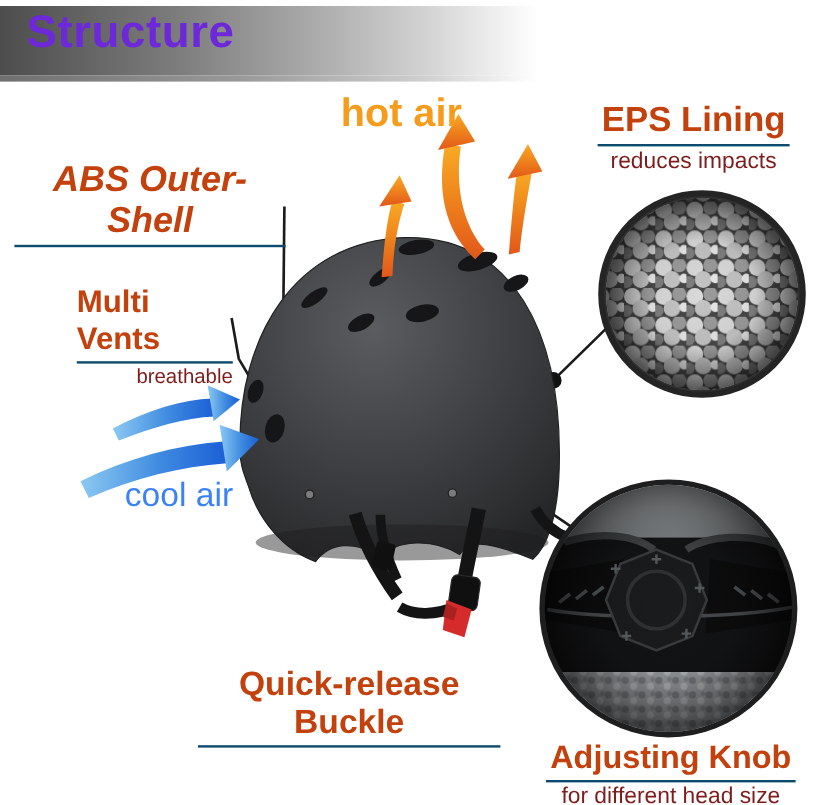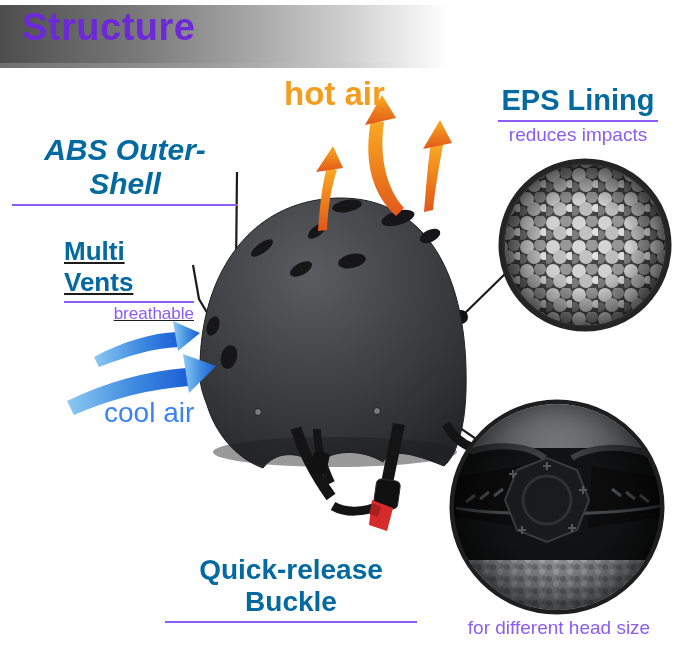--- a/index.html
+++ b/index.html
@@ -16,28 +16,28 @@
     position:absolute;left:0;top:63px;width:679px;height:5px;
     background:linear-gradient(90deg,#6f6f6f 0%,#9a9a9a 30%,#cfcfcf 52%,#ffffff 66%);
   }
   .banner-title{
     position:absolute;left:22px;top:6px;font-size:38px;font-weight:bold;color:#6d28d9;
     letter-spacing:.5px;
   }
   
   .lbl{position:absolute;}
   .lbl .t{
-    font-weight:bold;color:#0369a1;border-bottom:2px solid #8b5cf6;padding-bottom:3px;
+    font-weight:bold;color:#c2410c;border-bottom:2px solid #0c4a6e;padding-bottom:3px;
     display:block;
   }
-  .lbl .s{color:#8b5cf6;display:block;}
+  .lbl .s{color:#7f1d1d;display:block;}
   .lbl-abs{left:12px;top:133px;width:226px;text-align:center;font-style:italic;}
   .lbl-abs .t{font-size:30px;}
   .lbl-abs .s{font-size:20px;margin-top:2px;}
-  .lbl-vents{left:64px;top:236px;width:130px;text-align:left;text-decoration:underline;}
+  .lbl-vents{left:64px;top:236px;width:130px;text-align:left;}
   .lbl-vents .t{font-size:26px;}
   .lbl-vents .s{font-size:17px;margin-top:1px;text-align:right;}
   .lbl-eps{left:498px;top:84px;width:160px;text-align:center;}
   .lbl-eps .t{font-size:29px;}
   .lbl-eps .s{font-size:19px;margin-top:2px;}
   .lbl-buckle{left:165px;top:554px;width:252px;text-align:center;}
   .lbl-buckle .t{font-size:28px;}
   .lbl-knob{left:450px;top:616px;width:218px;text-align:center;}
   .lbl-knob .t{font-size:27px;display:inline-block;padding:0 4px 3px 4px;}
   .lbl-knob .s{font-size:19px;margin-top:1px;}
@@ -220,16 +220,17 @@
   <div class="lbl lbl-vents">
     <span class="t">Multi Vents</span>
     <span class="s">breathable</span>
   </div>
 
   <div class="lbl lbl-buckle">
     <span class="t">Quick-release Buckle</span>
   </div>
 
   <div class="lbl lbl-knob">
+    <span class="t">Adjusting Knob</span>
     <span class="s">for different head size</span>
   </div>
 
 </div>
 
 </body></html>

